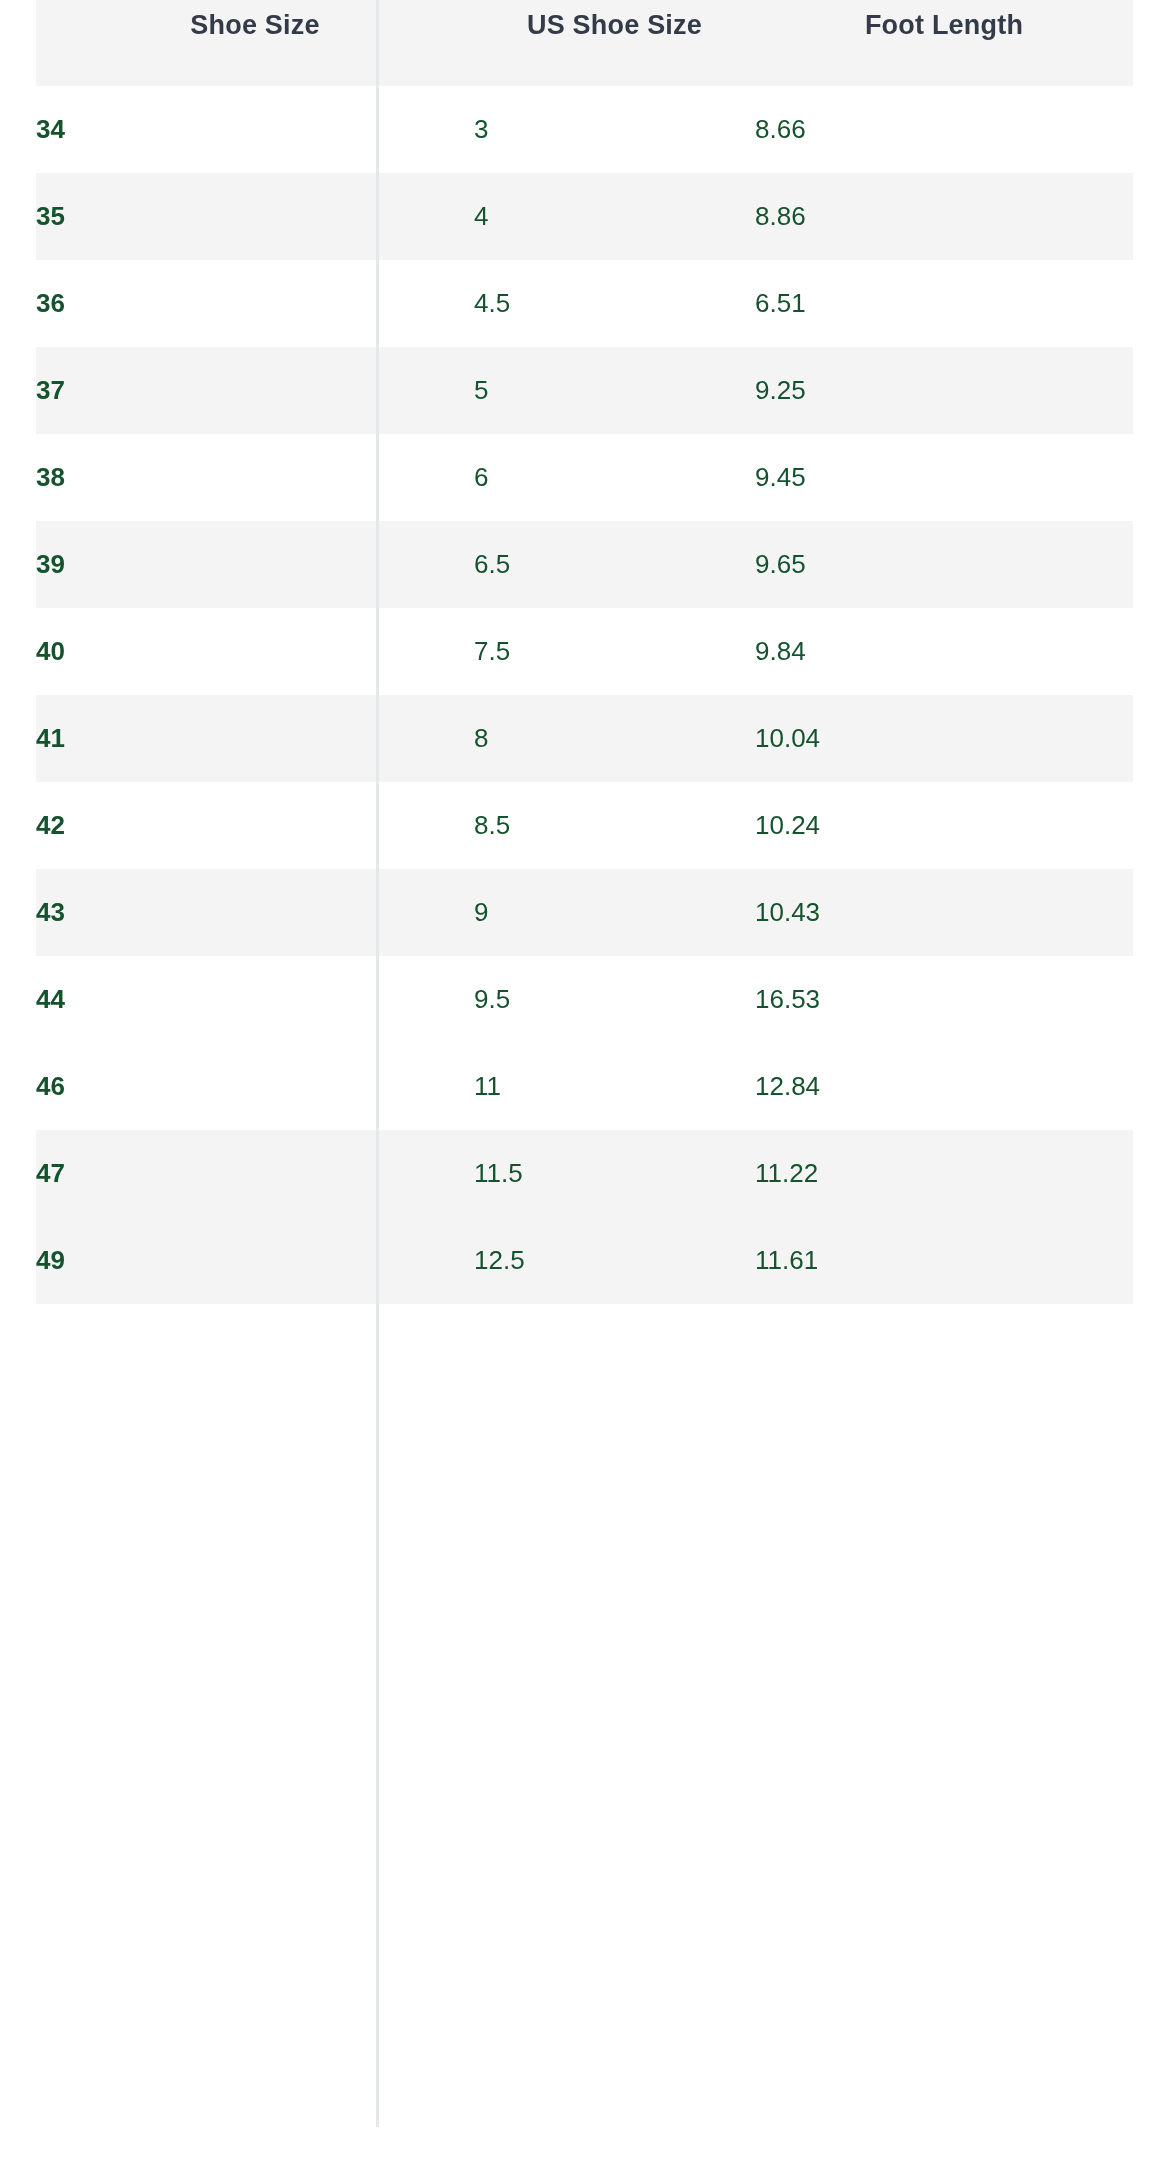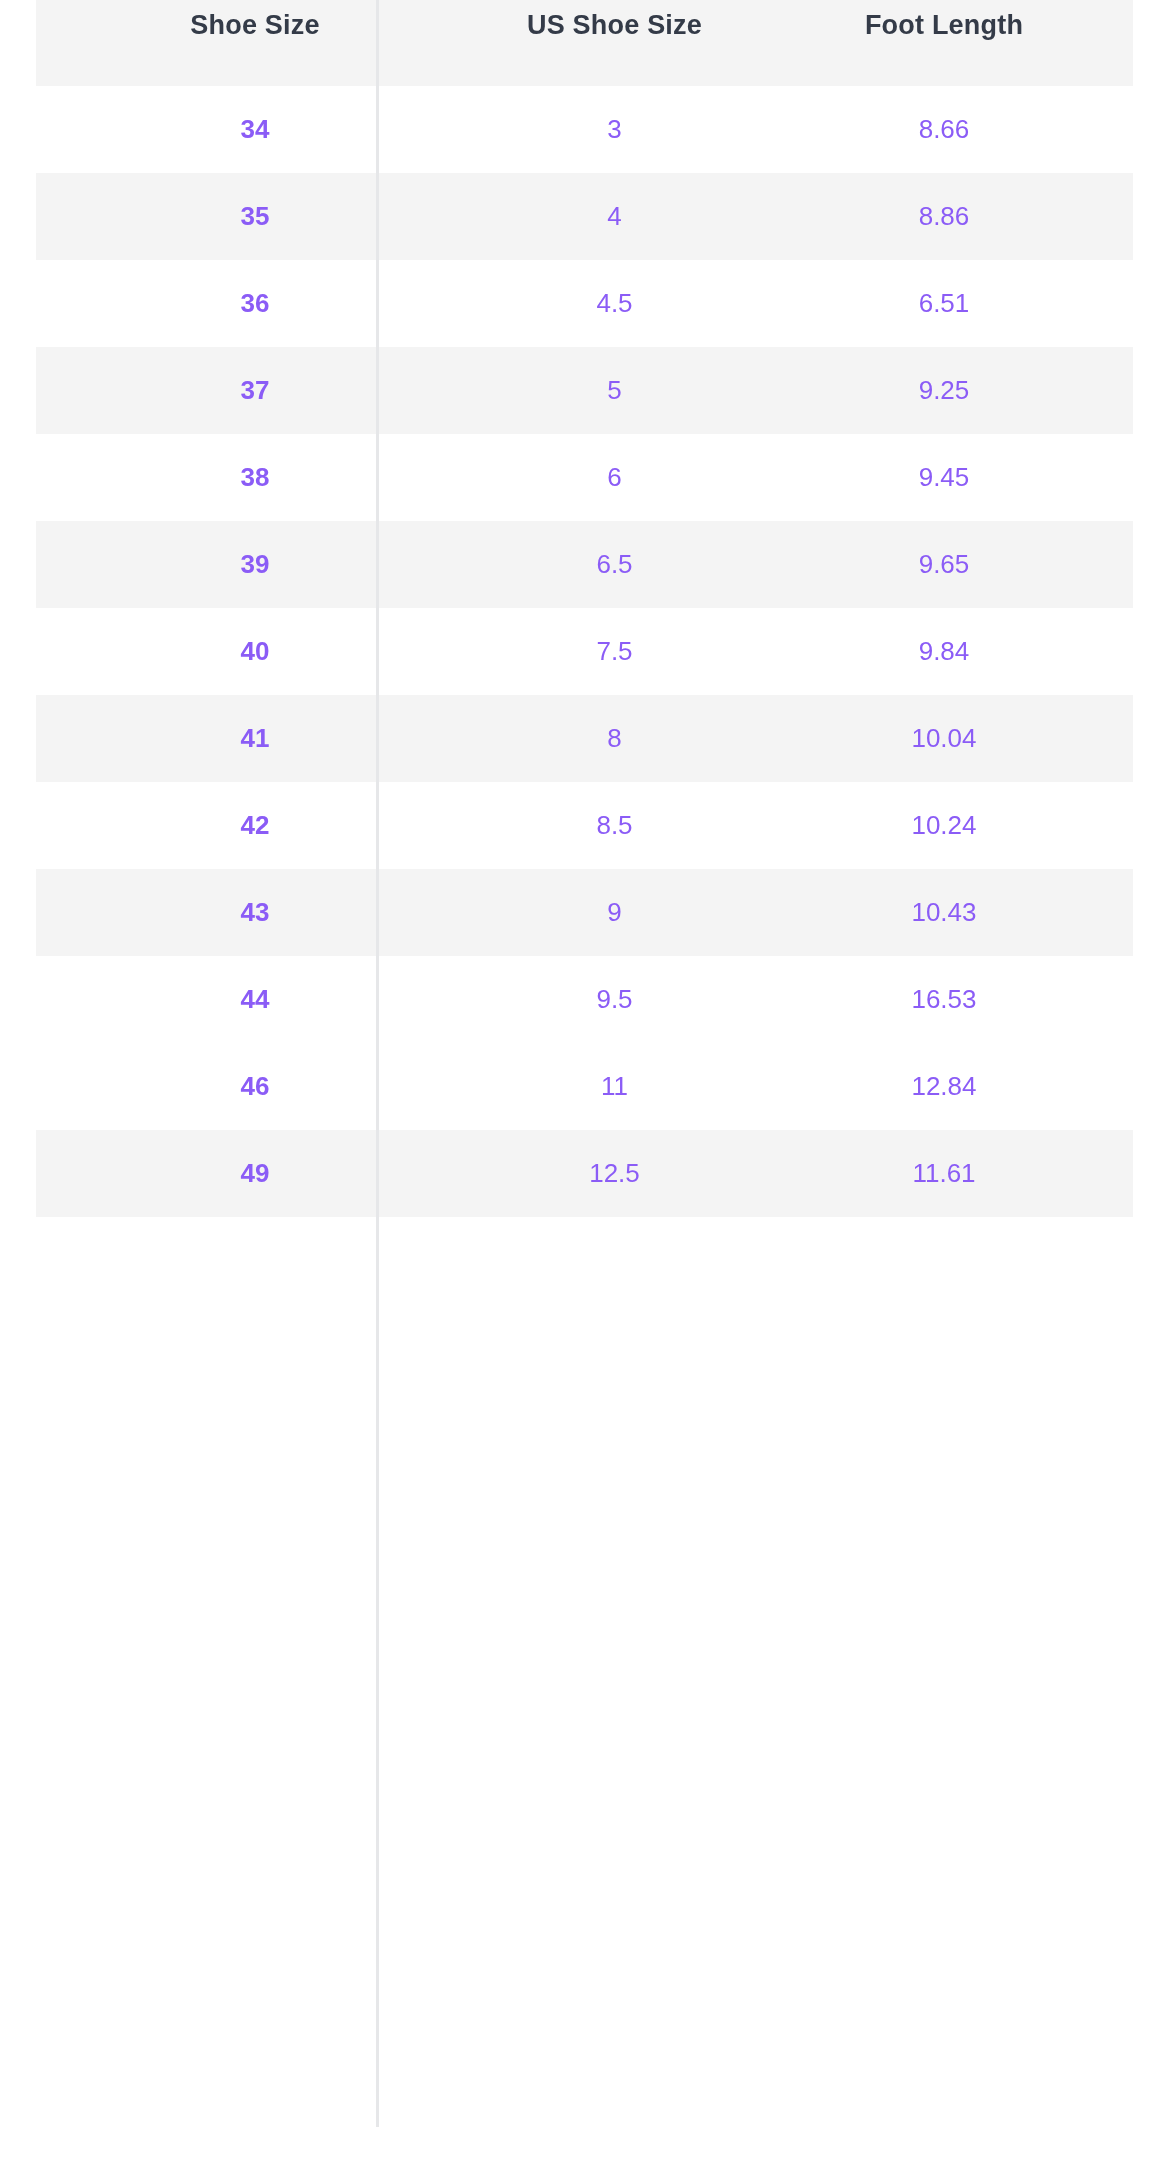--- a/index.html
+++ b/index.html
@@ -34,24 +34,23 @@
     color:#343b48;
     font-size:27px;
     font-weight:700;
     letter-spacing:0.2px;
     text-align:center;
     vertical-align:middle;
     border:none;
   }
   .size-table tbody td {
     height:87px;
-    color:#8b5cf6;
+    color:#14532d;
     font-size:26px;
     font-weight:400;
-    text-align:center;
     vertical-align:middle;
     border:none;
     background:#ffffff;
   }
   .size-table tbody tr.alt td { background:#f4f4f4; }
   .size-table tbody td.col-size {
     font-weight:700;
     font-size:26px;
   }
 
@@ -138,20 +137,25 @@
           <td class="col-size">44</td>
           <td>9.5</td>
           <td>16.53</td>
         </tr>
         <tr>
           <td class="col-size">46</td>
           <td>11</td>
           <td>12.84</td>
         </tr>
         <tr class="alt">
+          <td class="col-size">47</td>
+          <td>11.5</td>
+          <td>11.22</td>
+        </tr>
+        <tr class="alt">
           <td class="col-size">49</td>
           <td>12.5</td>
           <td>11.61</td>
         </tr>
       </tbody>
   </table>
 
   <div class="divider"></div>
 
 </div>

